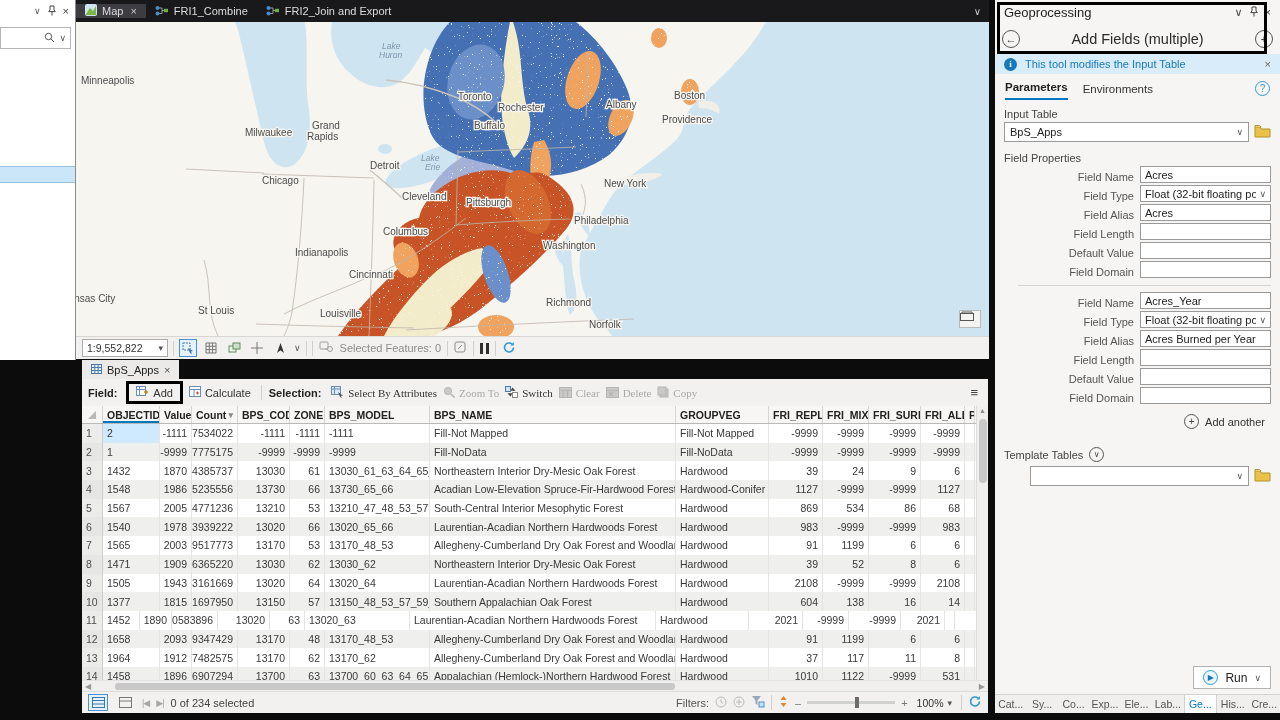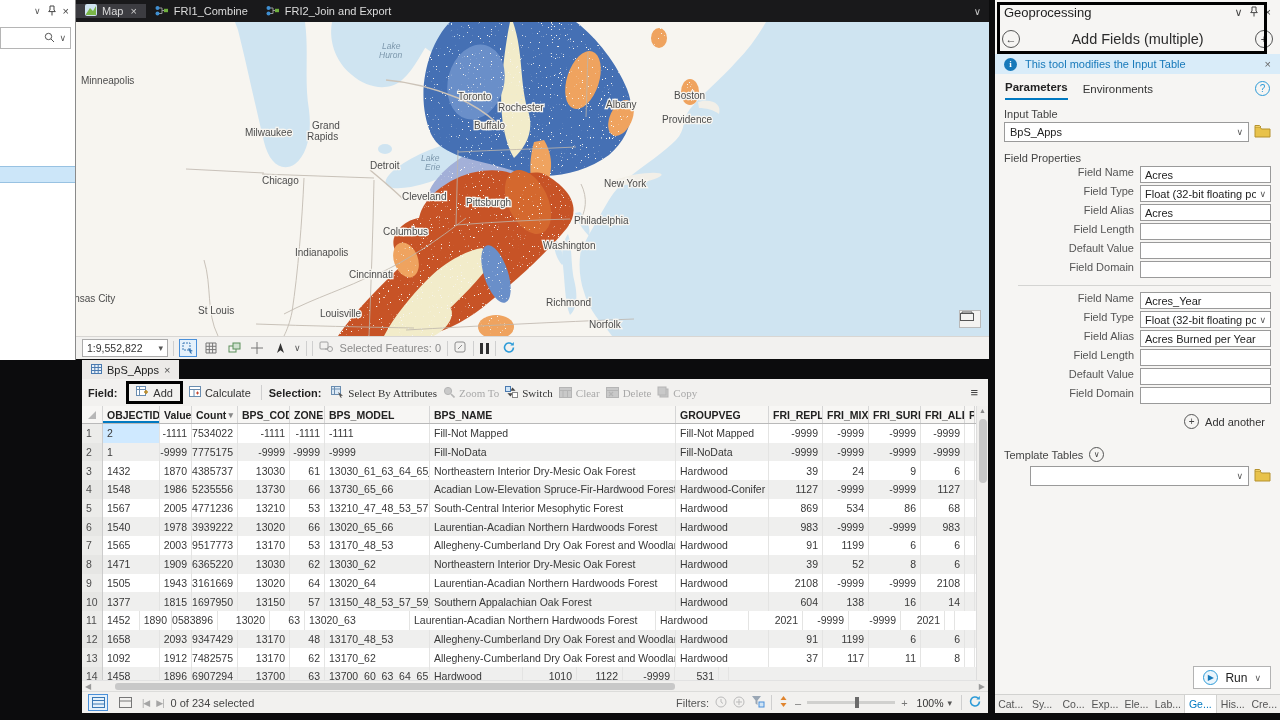--- a/index.html
+++ b/index.html
@@ -89,21 +89,21 @@
   .gp-tab{padding-bottom:5px;color:#333;font-size:11.5px;}
   .gp-tab.active{border-bottom:2px solid #0079c1;font-weight:bold;color:#222;}
   .help-circ{margin-left:auto;margin-bottom:4px;width:15px;height:15px;border:1px solid #2d9bd8;color:#2d9bd8;border-radius:50%;display:flex;align-items:center;justify-content:center;font-size:10px;}
   .gp-body{padding:8px 9px 0 9px;position:relative;}
   .fld-label{color:#444;margin-bottom:2px;}
   .combo-row{display:flex;align-items:center;gap:5px;}
   .combo{flex:1;height:20px;background:#fff;border:1px solid #9a9a9a;display:flex;align-items:center;padding:0 5px;gap:4px;}
   .combo .val{flex:1;overflow:hidden;white-space:nowrap;color:#222;}
   .chev{color:#555;font-size:9px;}
   .section-label{margin:10px 0 2px 0;color:#444;}
-  .frow{display:flex;align-items:flex-start;margin:2px 0;}
+  .frow{display:flex;align-items:flex-end;margin:2px 0;}
   .frow .lbl{width:136px;text-align:right;padding-right:6px;color:#555;white-space:nowrap;}
   .frow .inp{flex:1;height:17px;border:1px solid #9a9a9a;background:#fff;display:flex;align-items:center;padding:0 4px;gap:3px;overflow:hidden;white-space:nowrap;color:#222;}
   .group-div{border-top:1px solid #d4d4d2;margin:7px 0 6px 14px;}
   .add-another{display:flex;justify-content:flex-end;align-items:center;gap:6px;margin:10px 6px 0 0;color:#333;}
   .circ.small{width:15px;height:15px;font-size:10px;}
   .tt-row{display:flex;align-items:center;gap:6px;margin:18px 0 4px 0;}
   .run-wrap{position:absolute;right:9px;bottom:24px;}
   .run-btn{display:flex;align-items:center;gap:7px;border:1px solid #b3b3b3;background:#fff;padding:3px 9px;font-size:12px;color:#222;}
   .play-circ{width:15px;height:15px;border-radius:50%;border:1px solid #2d9bd8;background:#eaf5fc;color:#1779ba;font-size:8px;display:flex;align-items:center;justify-content:center;}
   .gp-bottabs{position:absolute;left:0;right:0;bottom:0;height:19px;background:#f0efed;border-top:1px solid #d2d2d0;display:flex;font-size:10.5px;color:#555;}
@@ -650,21 +650,21 @@
           <div class="dcell" style="width: 246px;">Allegheny-Cumberland Dry Oak Forest and Woodland</div>
           <div class="dcell" style="width: 93px;">Hardwood</div>
           <div class="dcell al-r" style="width: 54px;">91</div>
           <div class="dcell al-r" style="width: 46px;">1199</div>
           <div class="dcell al-r" style="width: 52px;">6</div>
           <div class="dcell al-r" style="width: 44px;">6</div>
           <div class="dcell" style="width: 10px;"></div>
         </div>
         <div class="drow">
           <div class="dcell rn" style="width: 21px;">13</div>
-          <div class="dcell" style="width: 57px;">1092</div>
+          <div class="dcell" style="width: 57px;">1964</div>
           <div class="dcell al-r" style="width: 32px;">1912</div>
           <div class="dcell al-r" style="width: 46px;">17482575</div>
           <div class="dcell al-r" style="width: 52px;">13170</div>
           <div class="dcell al-r" style="width: 35px;">62</div>
           <div class="dcell" style="width: 105px;">13170_62</div>
           <div class="dcell" style="width: 246px;">Allegheny-Cumberland Dry Oak Forest and Woodland</div>
           <div class="dcell" style="width: 93px;">Hardwood</div>
           <div class="dcell al-r" style="width: 54px;">37</div>
           <div class="dcell al-r" style="width: 46px;">117</div>
           <div class="dcell al-r" style="width: 52px;">11</div>
@@ -672,20 +672,21 @@
           <div class="dcell" style="width: 10px;"></div>
         </div>
         <div class="drow even">
           <div class="dcell rn" style="width: 21px;">14</div>
           <div class="dcell" style="width: 57px;">1458</div>
           <div class="dcell al-r" style="width: 32px;">1896</div>
           <div class="dcell al-r" style="width: 46px;">16907294</div>
           <div class="dcell al-r" style="width: 52px;">13700</div>
           <div class="dcell al-r" style="width: 35px;">63</div>
           <div class="dcell" style="width: 105px;">13700_60_63_64_65_66</div>
+          <div class="dcell" style="width: 246px;">Appalachian (Hemlock-)Northern Hardwood Forest</div>
           <div class="dcell" style="width: 93px;">Hardwood</div>
           <div class="dcell al-r" style="width: 54px;">1010</div>
           <div class="dcell al-r" style="width: 46px;">1122</div>
           <div class="dcell al-r" style="width: 52px;">-9999</div>
           <div class="dcell al-r" style="width: 44px;">531</div>
           <div class="dcell" style="width: 10px;"></div>
         </div>
       </div>
     <div id="vscroll">
       <span class="varrow">▲</span>

